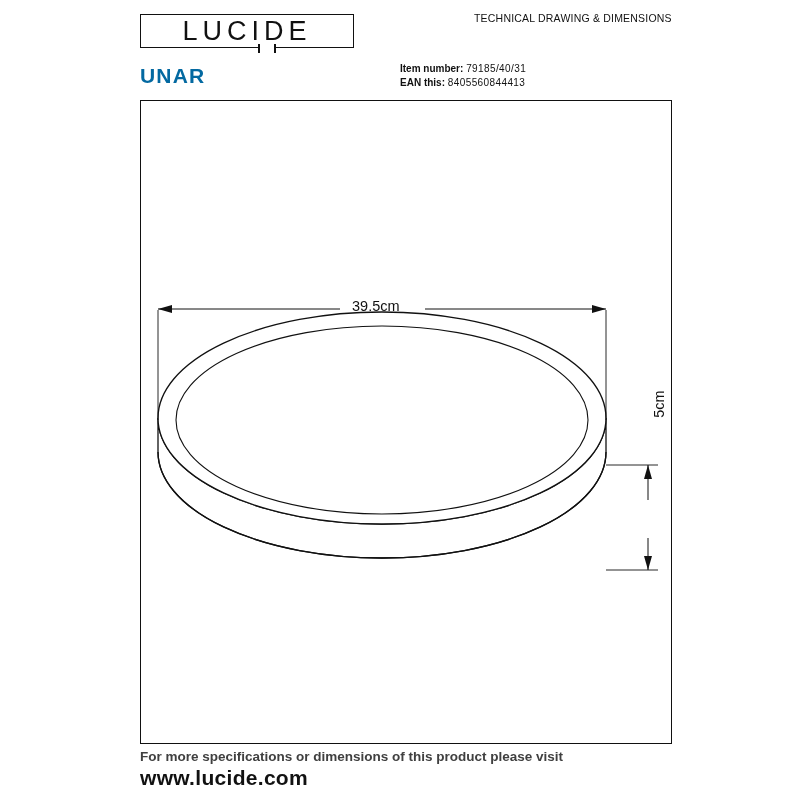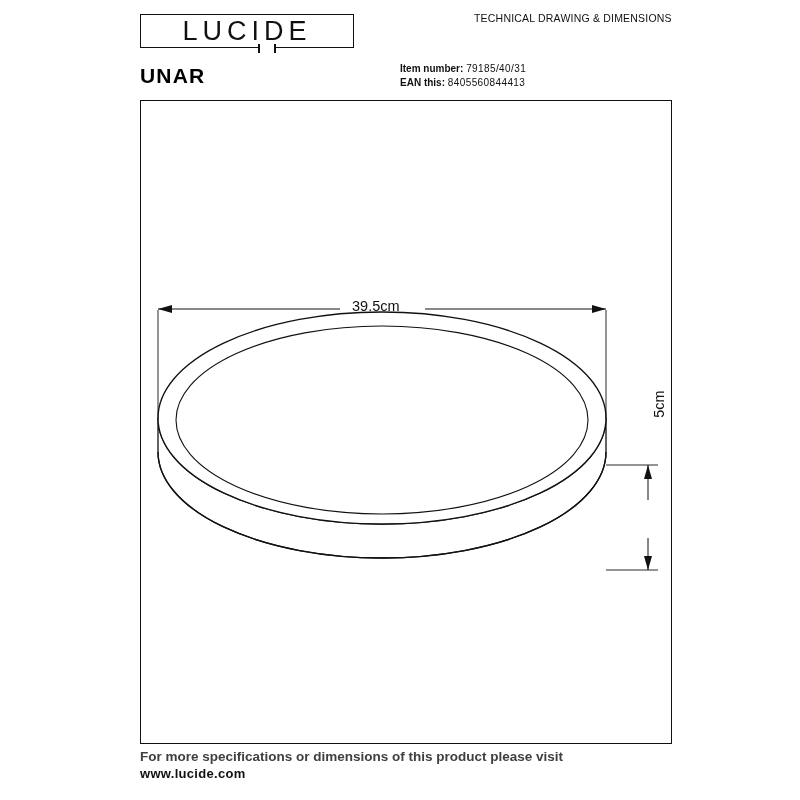--- a/index.html
+++ b/index.html
@@ -76,21 +76,21 @@
     text-align: right;
   }
 
   .product-name {
     position: absolute;
     left: 140px;
     top: 64px;
     font-size: 21px;
     font-weight: 600;
     letter-spacing: 1.2px;
-    color: #000000;
+    color: #0369a1;
   }
 
   .meta {
     position: absolute;
     left: 392px;
     top: 62px;
     font-size: 10px;
     line-height: 14px;
     color: #111;
   }
@@ -122,21 +122,21 @@
     left: 140px;
     top: 749px;
     font-size: 13.5px;
     font-weight: 600;
     color: #404040;
   }
   .footer-line2 {
     position: absolute;
     left: 140px;
     top: 766px;
-    font-size: 13px;
+    font-size: 21px;
     font-weight: 700;
     letter-spacing: 0.3px;
     color: #111;
   }
 
   
   .dim-label {
     position: absolute;
     font-size: 14.5px;
     color: #111;

